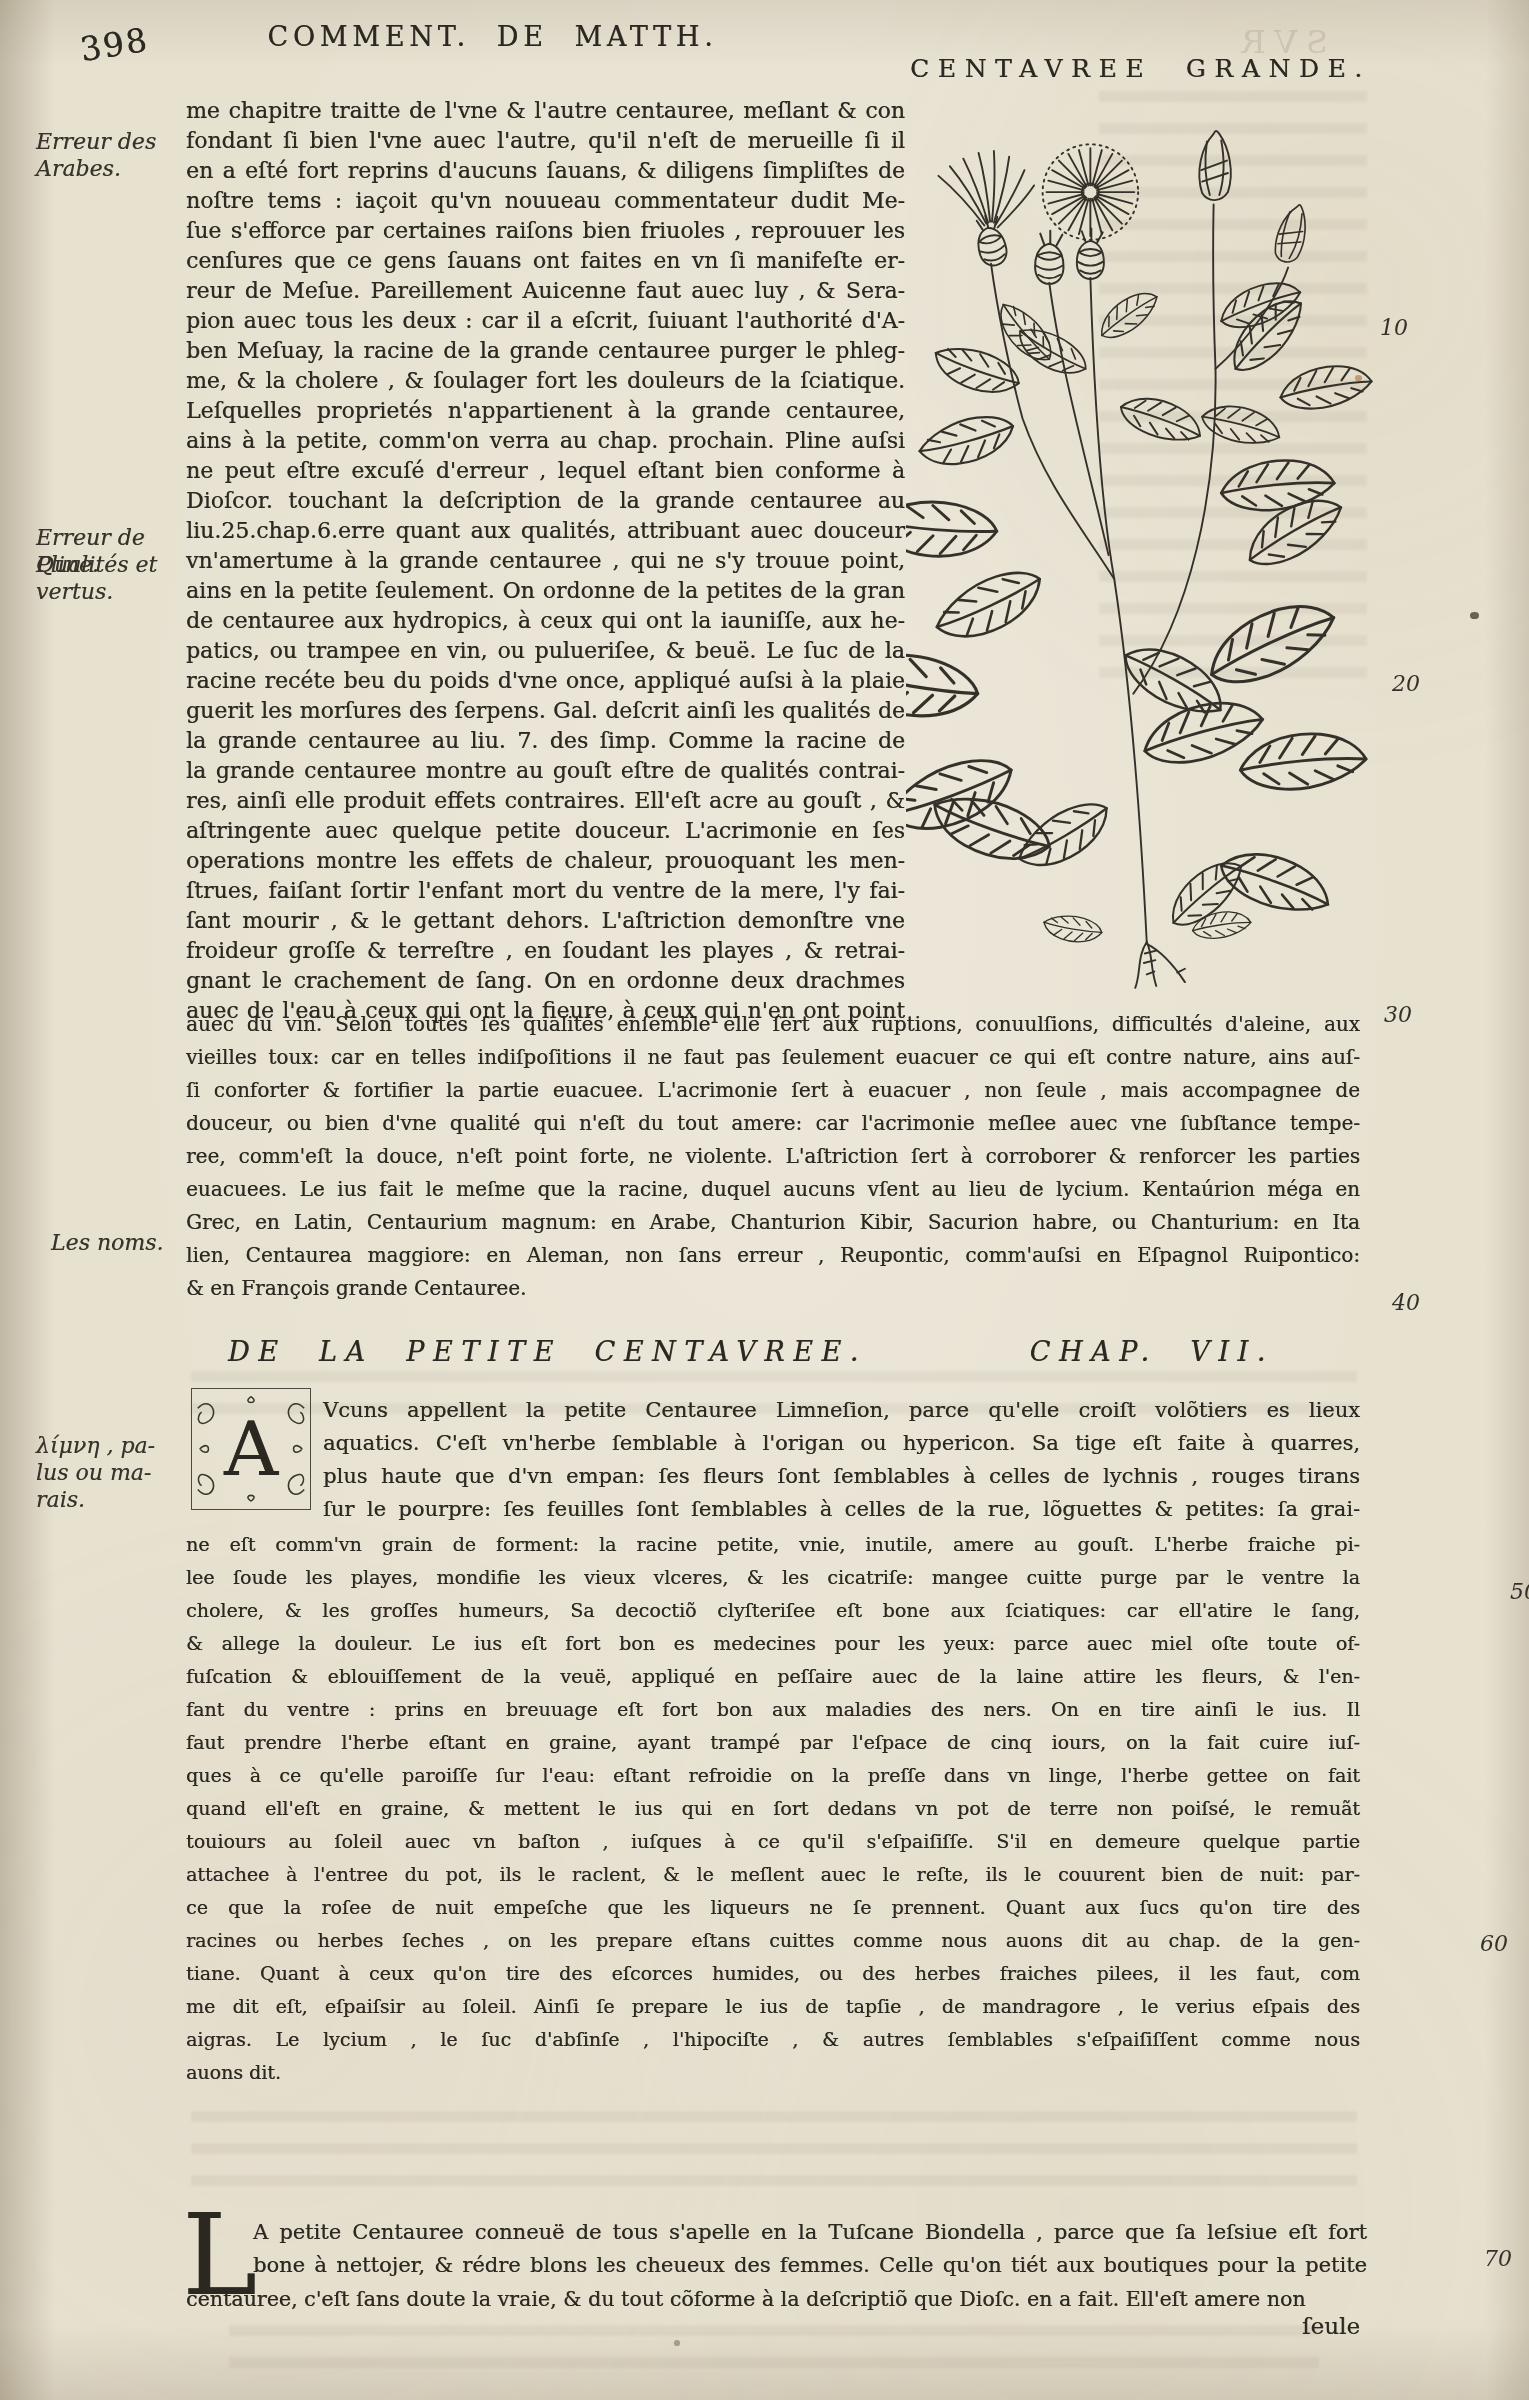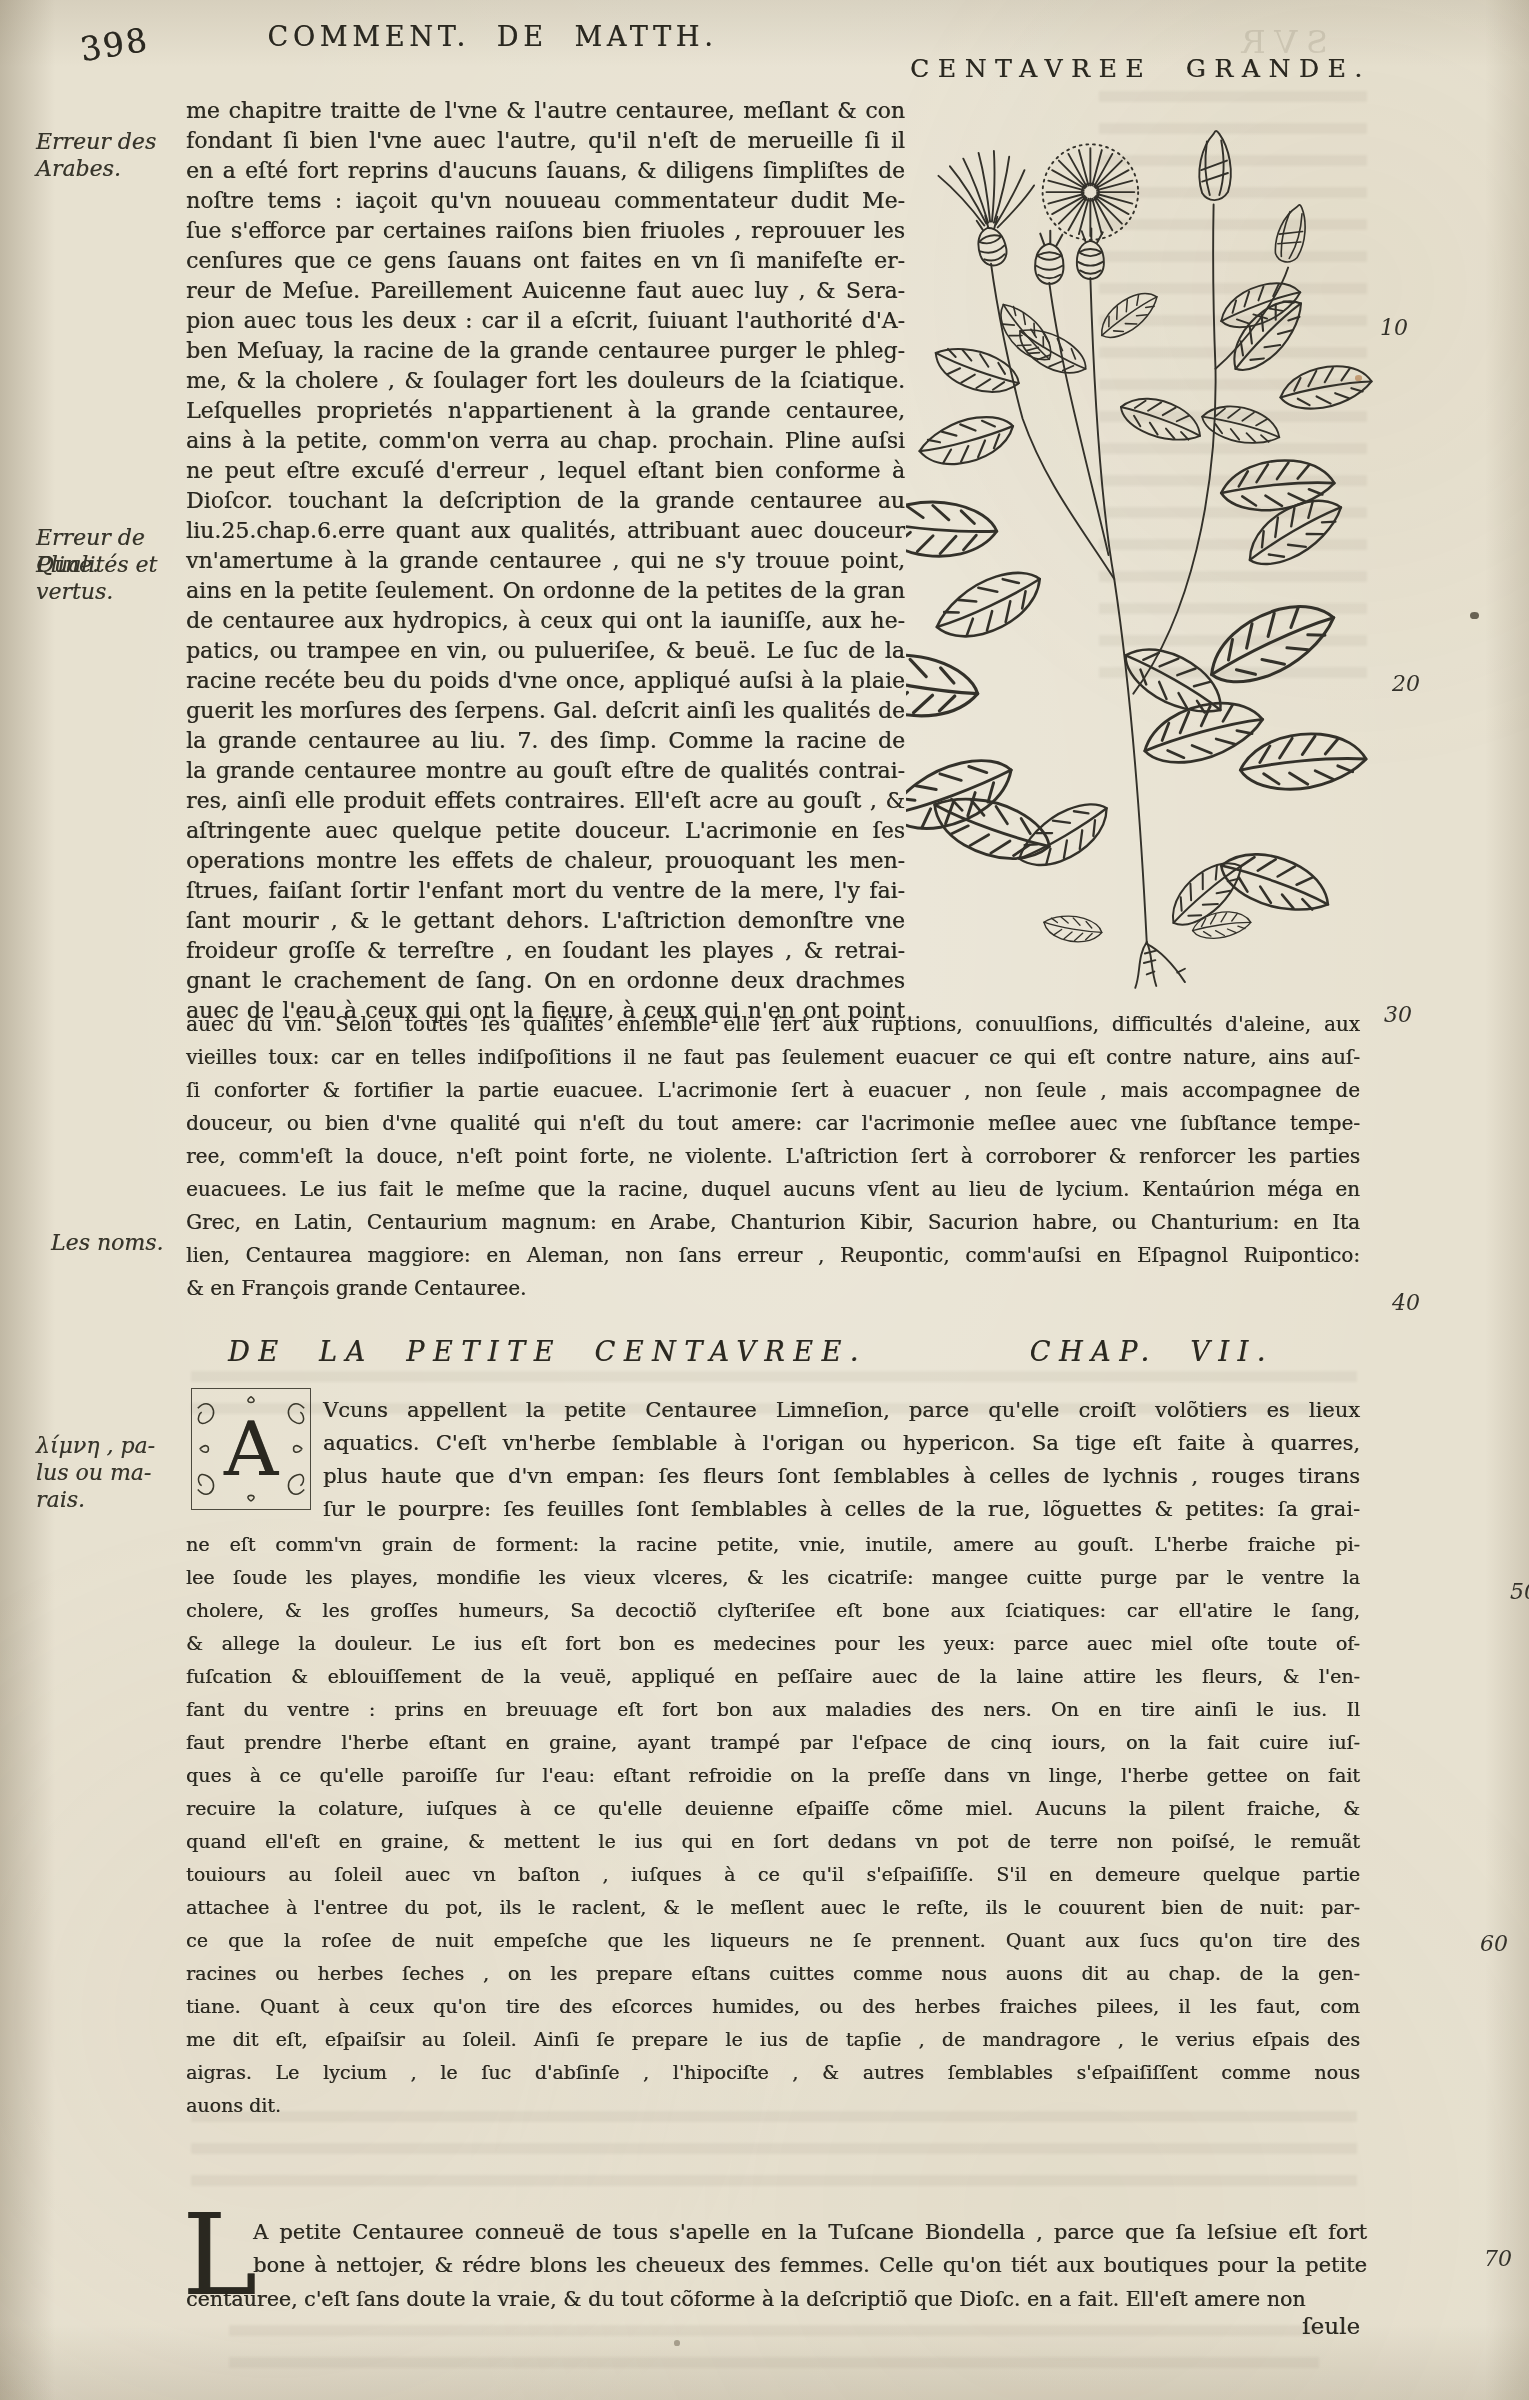--- a/index.html
+++ b/index.html
@@ -272,21 +272,20 @@
   <div class="ink tblock ch7full">
     <div>
         <div class="tline">ne eſt comm'vn grain de forment: la racine petite, vnie, inutile, amere au gouſt. L'herbe fraiche pi-</div>
         <div class="tline">lee ſoude les playes, mondifie les vieux vlceres, &amp; les cicatriſe: mangee cuitte purge par le ventre la</div>
         <div class="tline">cholere, &amp; les groſſes humeurs, Sa decoctiõ clyſteriſee eſt bone aux ſciatiques: car ell'atire le ſang,</div>
         <div class="tline">&amp; allege la douleur. Le ius eſt fort bon es medecines pour les yeux: parce auec miel oſte toute of-</div>
         <div class="tline">fuſcation &amp; eblouiſſement de la veuë, appliqué en peſſaire auec de la laine attire les fleurs, &amp; l'en-</div>
         <div class="tline">fant du ventre : prins en breuuage eſt fort bon aux maladies des ners.  On en tire ainſi le ius.  Il</div>
         <div class="tline">faut prendre l'herbe eſtant en graine, ayant trampé par l'eſpace de cinq iours, on la fait cuire iuſ-</div>
         <div class="tline">ques à ce qu'elle paroiſſe ſur l'eau: eſtant refroidie on la preſſe dans vn linge, l'herbe gettee on fait</div>
-        <div class="tline">recuire la colature, iuſques à ce qu'elle deuienne eſpaiſſe cõme miel.  Aucuns la pilent fraiche, &amp;</div>
         <div class="tline">quand ell'eſt en graine, &amp; mettent le ius qui en ſort dedans vn pot de terre non poiſsé, le remuãt</div>
         <div class="tline">touiours au ſoleil auec vn baſton , iuſques à ce qu'il s'eſpaiſiſſe. S'il en demeure quelque partie</div>
         <div class="tline">attachee à l'entree du pot, ils le raclent, &amp; le meſlent auec le reſte, ils le couurent bien de nuit: par-</div>
         <div class="tline">ce que la roſee de nuit empeſche que les liqueurs ne ſe prennent.  Quant aux ſucs qu'on tire des</div>
         <div class="tline">racines ou herbes ſeches , on les prepare eſtans cuittes comme nous auons dit au chap. de la gen-</div>
         <div class="tline">tiane. Quant à ceux qu'on tire des eſcorces humides, ou des herbes fraiches pilees, il les faut, com</div>
         <div class="tline">me dit eſt, eſpaiſsir au ſoleil. Ainſi ſe prepare le ius de tapſie , de mandragore , le verius eſpais des</div>
         <div class="tline">aigras.  Le lycium , le ſuc d'abſinſe , l'hipociſte , &amp; autres ſemblables s'eſpaiſiſſent comme nous</div>
       </div>
     <div class="tline tlast">auons dit.</div>

